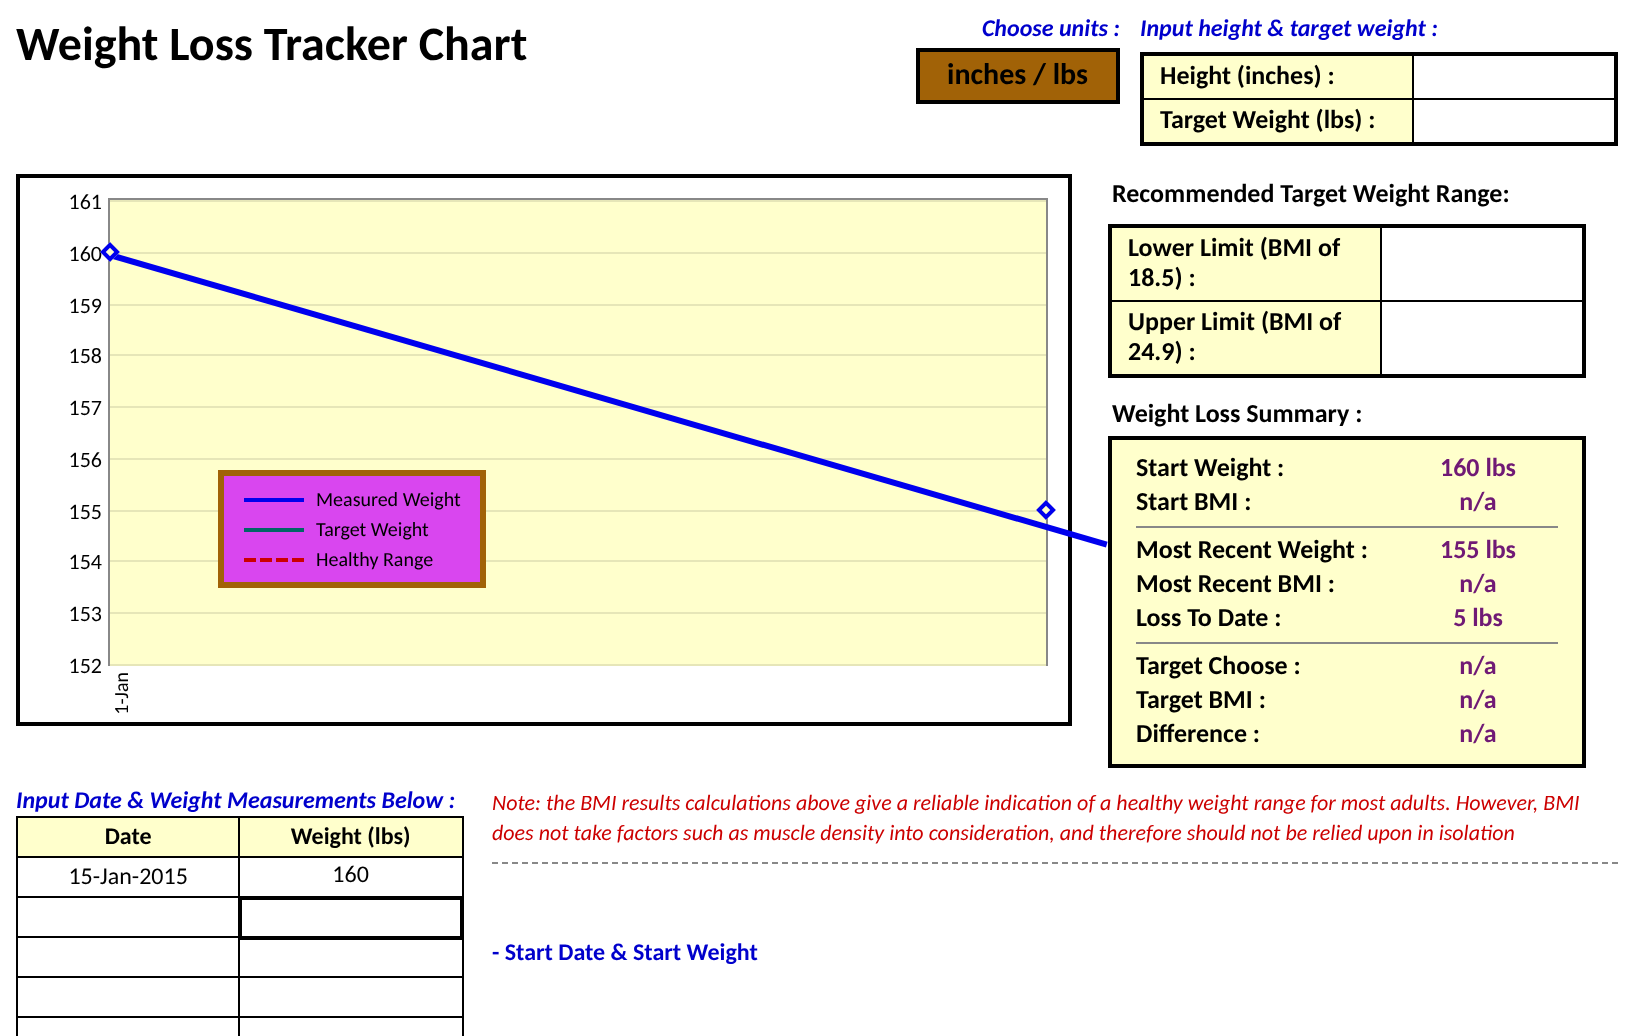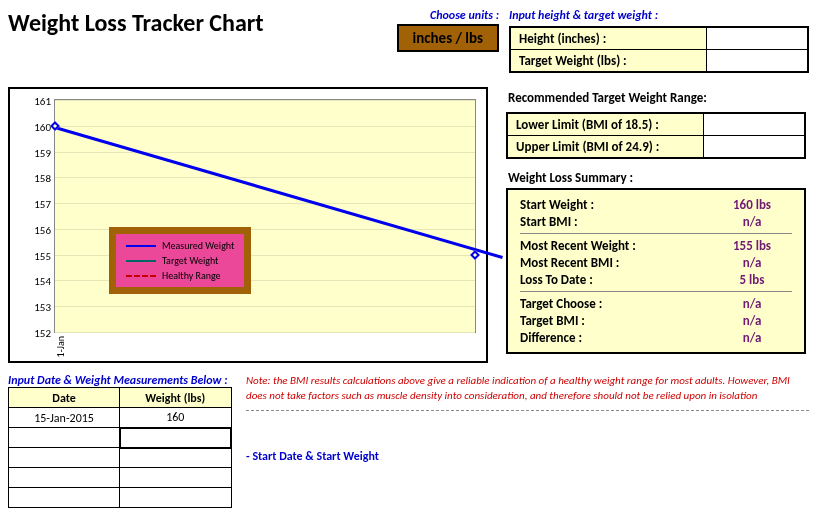--- a/index.html
+++ b/index.html
@@ -26,22 +26,22 @@
   }
   .units-box {
     border: 2px solid #000;
     padding: 3px 14px;
     font-size: 15px;
     font-weight: bold;
     display: inline-block;
     margin-top: 2px;
     background: #a16207;
   }
-  .right-col { width: 300px; }
-  .left-col { width: 480px; }
+  .right-col { width: 239px; }
+  .left-col { width: 528px; }
   .main-row { display: flex; gap: 18px; margin-top: 6px; }
   .panel { border: 2px solid #000; margin: 4px 0 8px 0; }
   .panel-row {
     display: flex;
     border-bottom: 1px solid #000;
   }
   .panel-row:last-child { border-bottom: none; align-items: center; }
   .panel-row .lbl {
     flex: 1;
     padding: 3px 8px;
@@ -104,22 +104,22 @@
     position: absolute;
     bottom: 4px;
     left: 44px;
     font-size: 10px;
     writing-mode: vertical-rl;
     transform: rotate(180deg);
   }
   .legend {
     position: absolute;
     left: 54px; bottom: 38px;
-    border: 7px solid #a16207;
-    background: #ec4899;
+    border: 3px solid #a16207;
+    background: #d946ef;
     padding: 4px 10px;
     font-size: 10px;
   }
   .legend-row { display: flex; align-items: center; gap: 6px; padding: 1px 0; }
   .leg-line { width: 30px; height: 0; border-top-width: 2px; border-top-style: solid; }
   .data-line {
     position: absolute;
     height: 3px;
     background: #0000ee;
     transform-origin: left center;

